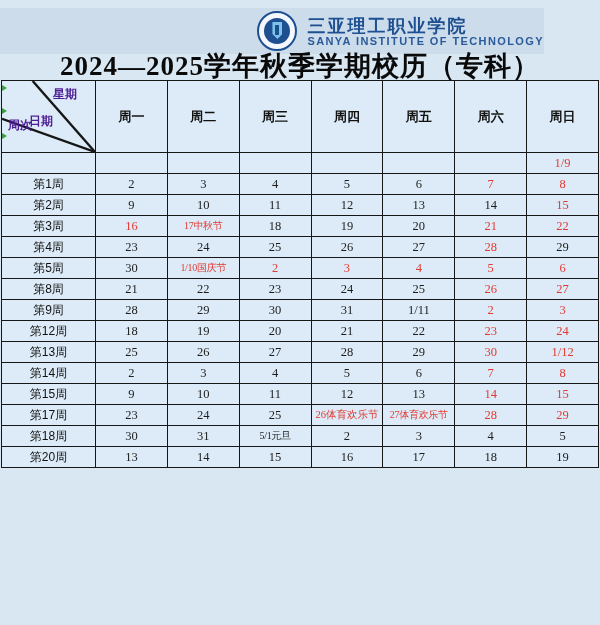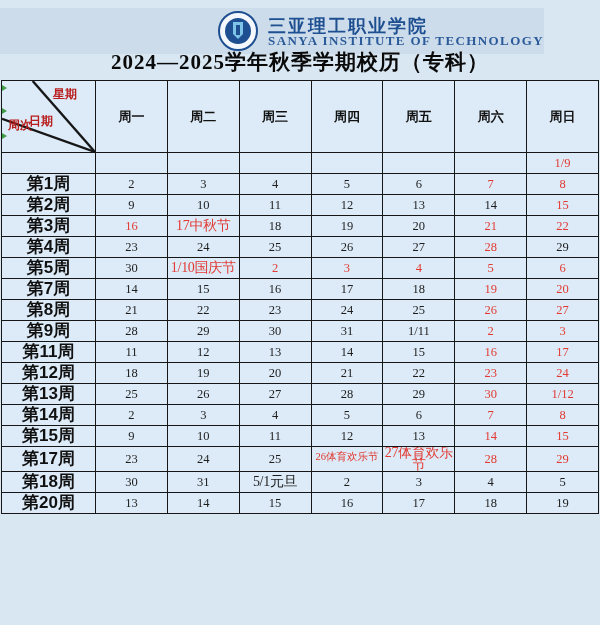--- a/index.html
+++ b/index.html
@@ -31,58 +31,58 @@
   }
   .logo-shield-core {
     position:absolute; left:18px; top:14px; width:4px; height:10px;
     background:#1d4f91;
   }
   .names { margin-left:10px; }
   .school-cn {
     color:#1d4f91; font-weight:bold; font-size:18px; letter-spacing:2px; line-height:20px;
   }
   .school-en {
-    color:#2a5a9a; font-weight:bold; font-size:13px; letter-spacing:1.4px; line-height:10px;font-family:Liberation Serif, serif;
+    color:#2a5a9a; font-weight:bold; font-size:11px; letter-spacing:1.4px; line-height:10px;
   }
   
   .title {
     position:absolute; top:48px; left:0; width:100%;
     text-align:center; font-family:"Liberation Serif", serif;
-    font-weight:bold; font-size:21px; color:#0a0a0a; letter-spacing:1px;
+    font-weight:bold; font-size:27px; color:#0a0a0a; letter-spacing:1px;
   }
   
   table.cal {
     position:absolute; top:80px; left:1px; width:598px;
     border-collapse:collapse; table-layout:fixed;
   }
   table.cal col.wkcol { width:94px; }
   table.cal th, table.cal td {
     border:1.5px solid #161616; text-align:center; vertical-align:middle;
     overflow:hidden; padding:0; background:var(--cellbg,#dcebf7);
   }
   thead th { height:72px; font-size:13px; font-weight:bold; color:#111; }
   th.corner { position:relative; padding:0; }
   th.corner svg { position:absolute; inset:0; width:100%; height:100%; }
-  .c-lab { position:absolute; font-size:12px; font-weight:bold; color:#b91c1c; }
+  .c-lab { position:absolute; font-size:12px; font-weight:bold; color:#4c1d95; }
   .c-top { top:5px;  left:51px; }
   .c-mid { top:32px; left:27px; }
   .c-bot { bottom:18px; left:6px; }
   .g-tri {
     position:absolute; left:0; width:5px; height:6px; background:#3f9b45;
     clip-path:polygon(0 0,100% 50%,0 100%);
   }
   tbody td {
     height:21px; font-family:"Liberation Serif", serif;
     font-size:12.5px; color:var(--ink,#1d1d1d); line-height:12px;
   }
   tbody td.wk {
-    font-size:17px; font-family:"Liberation Sans", sans-serif; color:#111;font-weight:bold;
+    font-size:12px; font-family:"Liberation Sans", sans-serif; color:#111;
   }
   tbody td.red { color:var(--red,#e23a33); }
-  tbody td.small { font-size:14px; letter-spacing:-0.3px; }
+  tbody td.small { font-size:10px; letter-spacing:-0.3px; }
   tbody td.wrap {
     font-size:10.5px; line-height:11px; white-space:normal;
     word-break:break-all; vertical-align:top; padding-top:4px;
   }
 </style>
 </head>
 <body>
 
 <div class="page" style="--red: #e23a33; --ink: #1d1d1d; --bg: #d9e7f3; --banner: #cddcea; --cellbg: #dcebf7;">
 
@@ -192,60 +192,40 @@
           <td class="wk">第5周</td>
           <td>30</td>
           <td class="red small">1/10国庆节</td>
           <td class="red">2</td>
           <td class="red">3</td>
           <td class="red">4</td>
           <td class="red">5</td>
           <td class="red">6</td>
         </tr>
         <tr>
-          <td class="wk">第7周</td>
-          <td>14</td>
-          <td>15</td>
-          <td>16</td>
-          <td>17</td>
-          <td>18</td>
-          <td class="red">19</td>
-          <td class="red">20</td>
-        </tr>
-        <tr>
           <td class="wk">第8周</td>
           <td>21</td>
           <td>22</td>
           <td>23</td>
           <td>24</td>
           <td>25</td>
           <td class="red">26</td>
           <td class="red">27</td>
         </tr>
         <tr>
           <td class="wk">第9周</td>
           <td>28</td>
           <td>29</td>
           <td>30</td>
           <td>31</td>
           <td>1/11</td>
           <td class="red">2</td>
           <td class="red">3</td>
         </tr>
         <tr>
-          <td class="wk">第11周</td>
-          <td>11</td>
-          <td>12</td>
-          <td>13</td>
-          <td>14</td>
-          <td>15</td>
-          <td class="red">16</td>
-          <td class="red">17</td>
-        </tr>
-        <tr>
           <td class="wk">第12周</td>
           <td>18</td>
           <td>19</td>
           <td>20</td>
           <td>21</td>
           <td>22</td>
           <td class="red">23</td>
           <td class="red">24</td>
         </tr>
         <tr>

